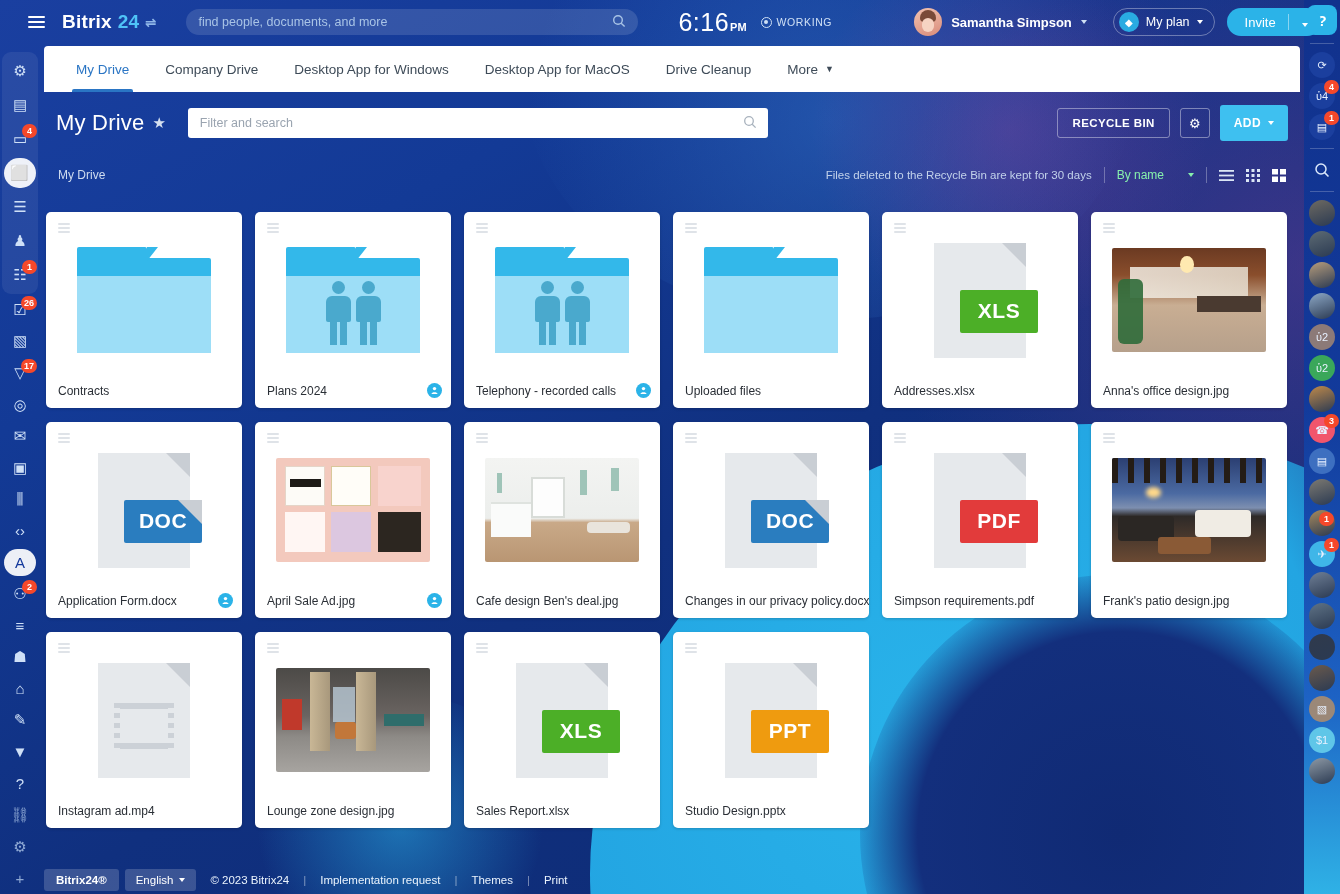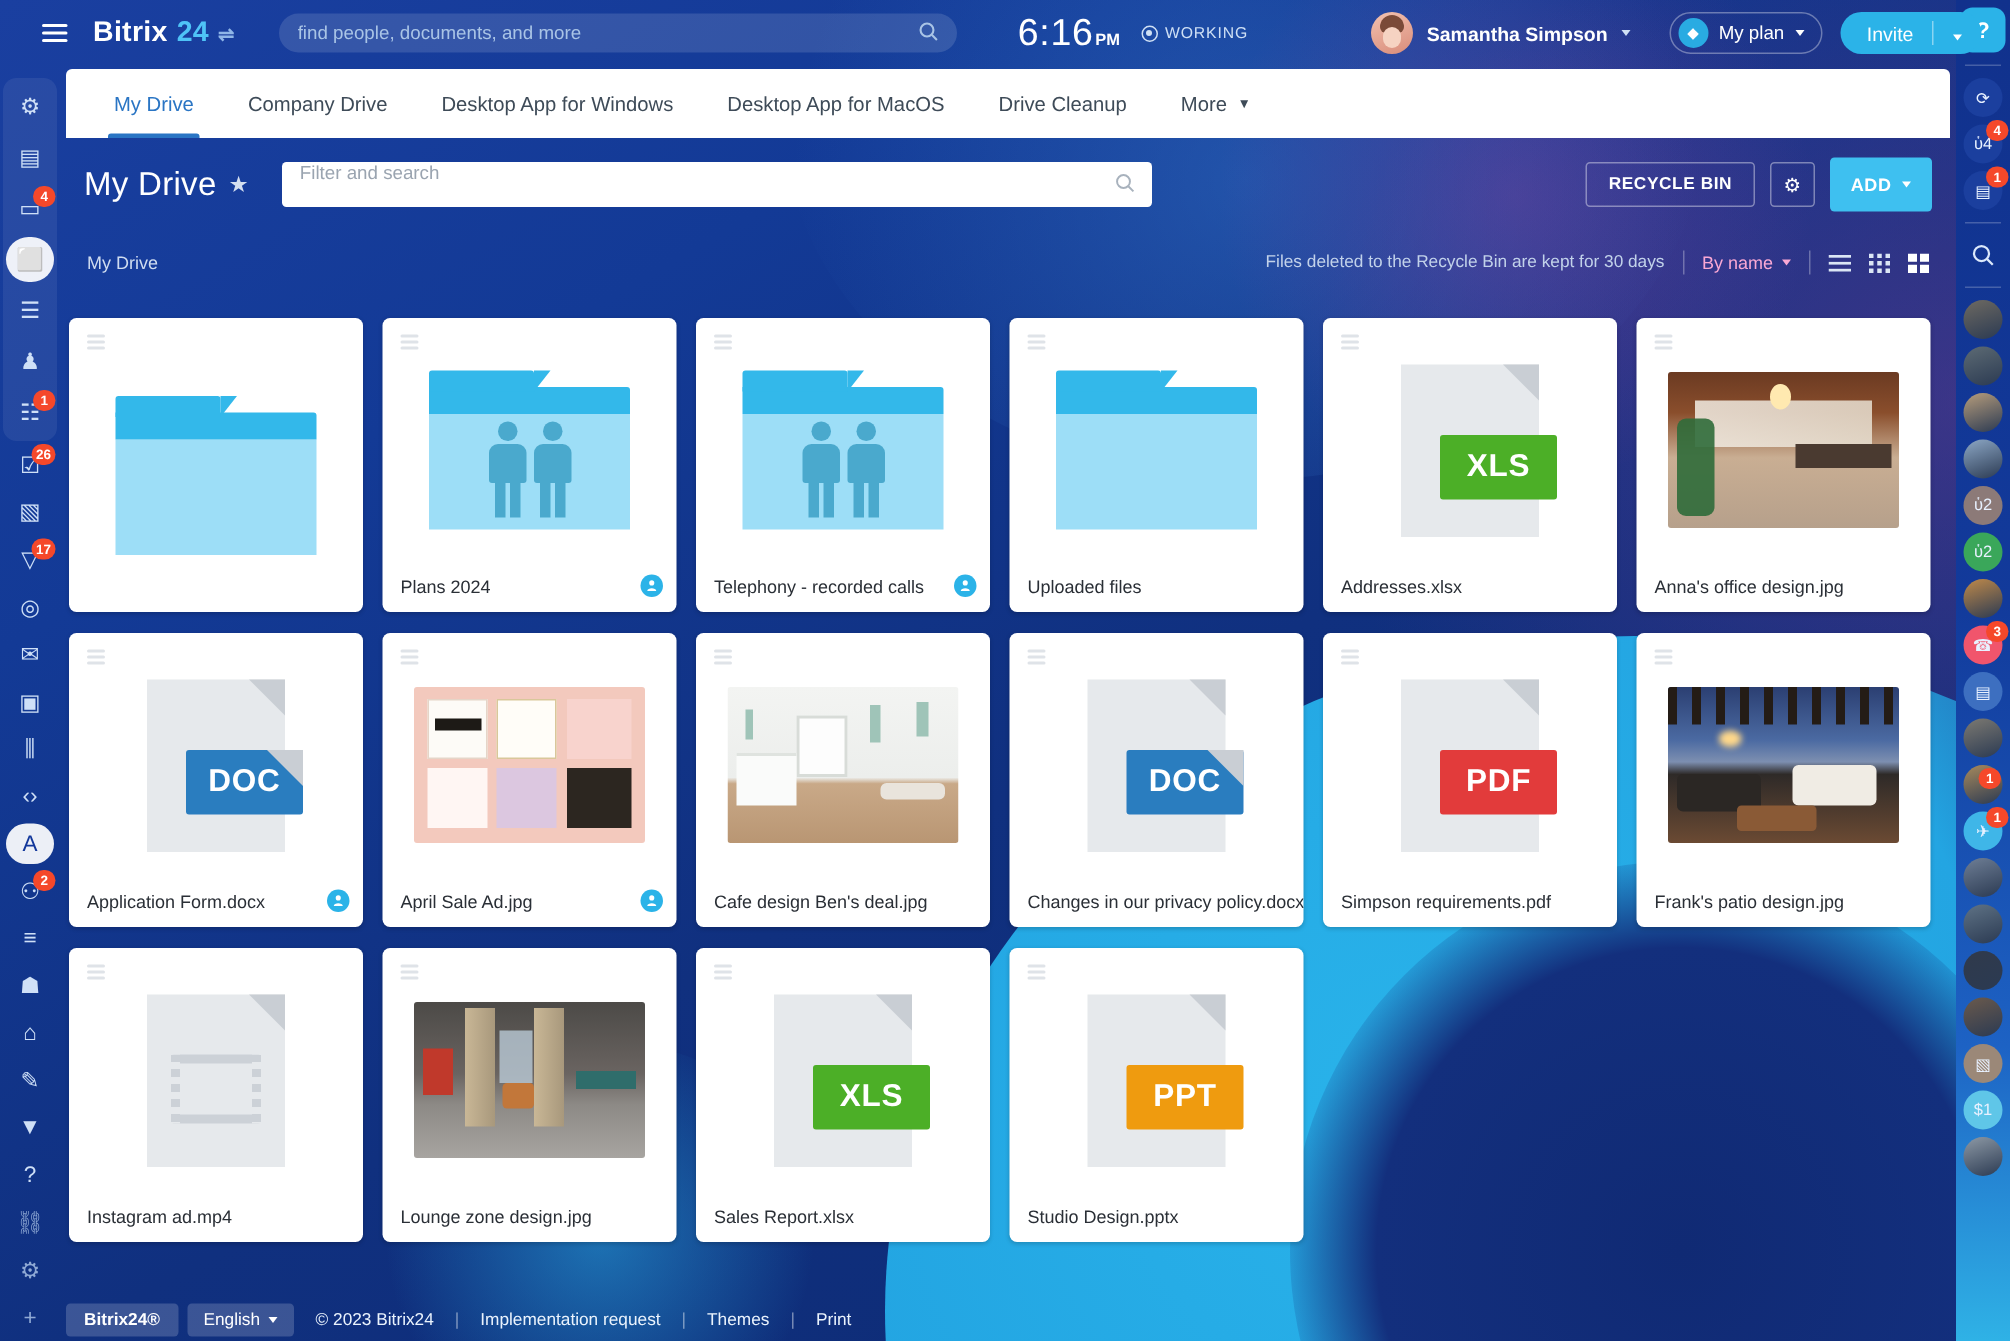--- a/index.html
+++ b/index.html
@@ -108,37 +108,37 @@
   .tab.active{ color:#2a75c4; }
   .tab.active::after{ content:''; position:absolute; left:14px;right:14px;bottom:0;height:3px;
                       background:#2a75c4;border-radius:2px 2px 0 0;}
   .tab .dc{ margin-left:7px; font-size:9px; }
 
   .toolbar{ position:absolute; left:44px; top:100px; right:40px; height:46px; z-index:8;
             display:flex; align-items:center; padding:0 12px;}
   .ttl{ color:#fff; font-size:22px; font-weight:300; letter-spacing:.2px;}
   .star{ color:#d4dff0; font-size:15px; margin-left:8px;}
   .filter{ margin-left:22px; width:580px; height:30px; background:#fff; border-radius:3px;
-           display:flex;align-items:flex-start;padding:0 12px;color:#9aa4b0;font-size:12.5px;
+           display:flex;align-items:center;padding:0 12px;color:#9aa4b0;font-size:12.5px;
            position:relative;}
   .filter .mag{ position:absolute; right:11px; top:7px; color:#a8b2bd;}
   .tbright{ margin-left:auto; display:flex; align-items:center; gap:10px;}
   .btn-ghost{ height:30px;border:1px solid rgba(255,255,255,.4);border-radius:3px;color:#fff;
               font-size:11.5px;font-weight:bold;letter-spacing:.4px;display:flex;align-items:center;
               padding:0 14px;cursor:pointer;}
   .btn-ic{ width:30px;height:30px;border:1px solid rgba(255,255,255,.4);border-radius:3px;color:#fff;
            display:flex;align-items:center;justify-content:center;font-size:13px;cursor:pointer;}
   .btn-add{ height:36px;border-radius:3px;background:#3ec0f0;color:#fff;font-size:12px;font-weight:bold;
             letter-spacing:.4px;display:flex;align-items:center;gap:7px;padding:0 14px;cursor:pointer;}
 
   .crumbbar{ position:absolute; left:44px; top:160px; right:40px; height:30px; z-index:8;
              display:flex;align-items:center;padding:0 14px;color:#cfdcf0;font-size:12px;}
   .crumbbar .note{ margin-left:auto; color:#c2d2ea; font-size:11.5px;padding-left:21px;}
   .vdiv{ width:1px;height:16px;background:rgba(255,255,255,.3);margin:0 12px;}
-  .sortsel{ display:flex;align-items:center;gap:6px;color:#f9a8d4;font-size:12px;cursor:pointer;}
+  .sortsel{ display:flex;align-items:center;gap:24px;color:#86efac;font-size:12px;cursor:pointer;}
   .vmodes{ display:flex; align-items:center; gap:12px; color:#dbe6f5;}
   .vm{ cursor:pointer; display:flex; }
 
   
   .grid{ position:absolute; left:46px; top:212px; width:1252px; z-index:8;
          display:grid; grid-template-columns:repeat(6, 196px); gap:14px 13px;}
   .card{ background:#fff;border-radius:5px;height:196px;position:relative;display:flex;
          flex-direction:column;box-shadow:0 1px 3px rgba(0,0,0,.18);cursor:pointer;}
   .card .menu{ position:absolute;left:12px;top:11px;display:flex;flex-direction:column;gap:2px;}
   .card .menu i{ display:block;width:12px;height:2px;background:#dfe3e8;border-radius:1px;}
@@ -496,20 +496,21 @@
         <i></i>
         <i></i>
       </div>
       <div class="thumbwrap">
         <div class="folder">
           <div class="body"></div>
           <div class="band"></div>
           <div class="tabf"></div>
         </div>
       </div>
+      <div class="cname">Contracts</div>
     </div>
     <div class="card">
       <div class="menu">
         <i></i>
         <i></i>
         <i></i>
       </div>
       <div class="thumbwrap">
         <div class="folder">
           <div class="body"></div>

